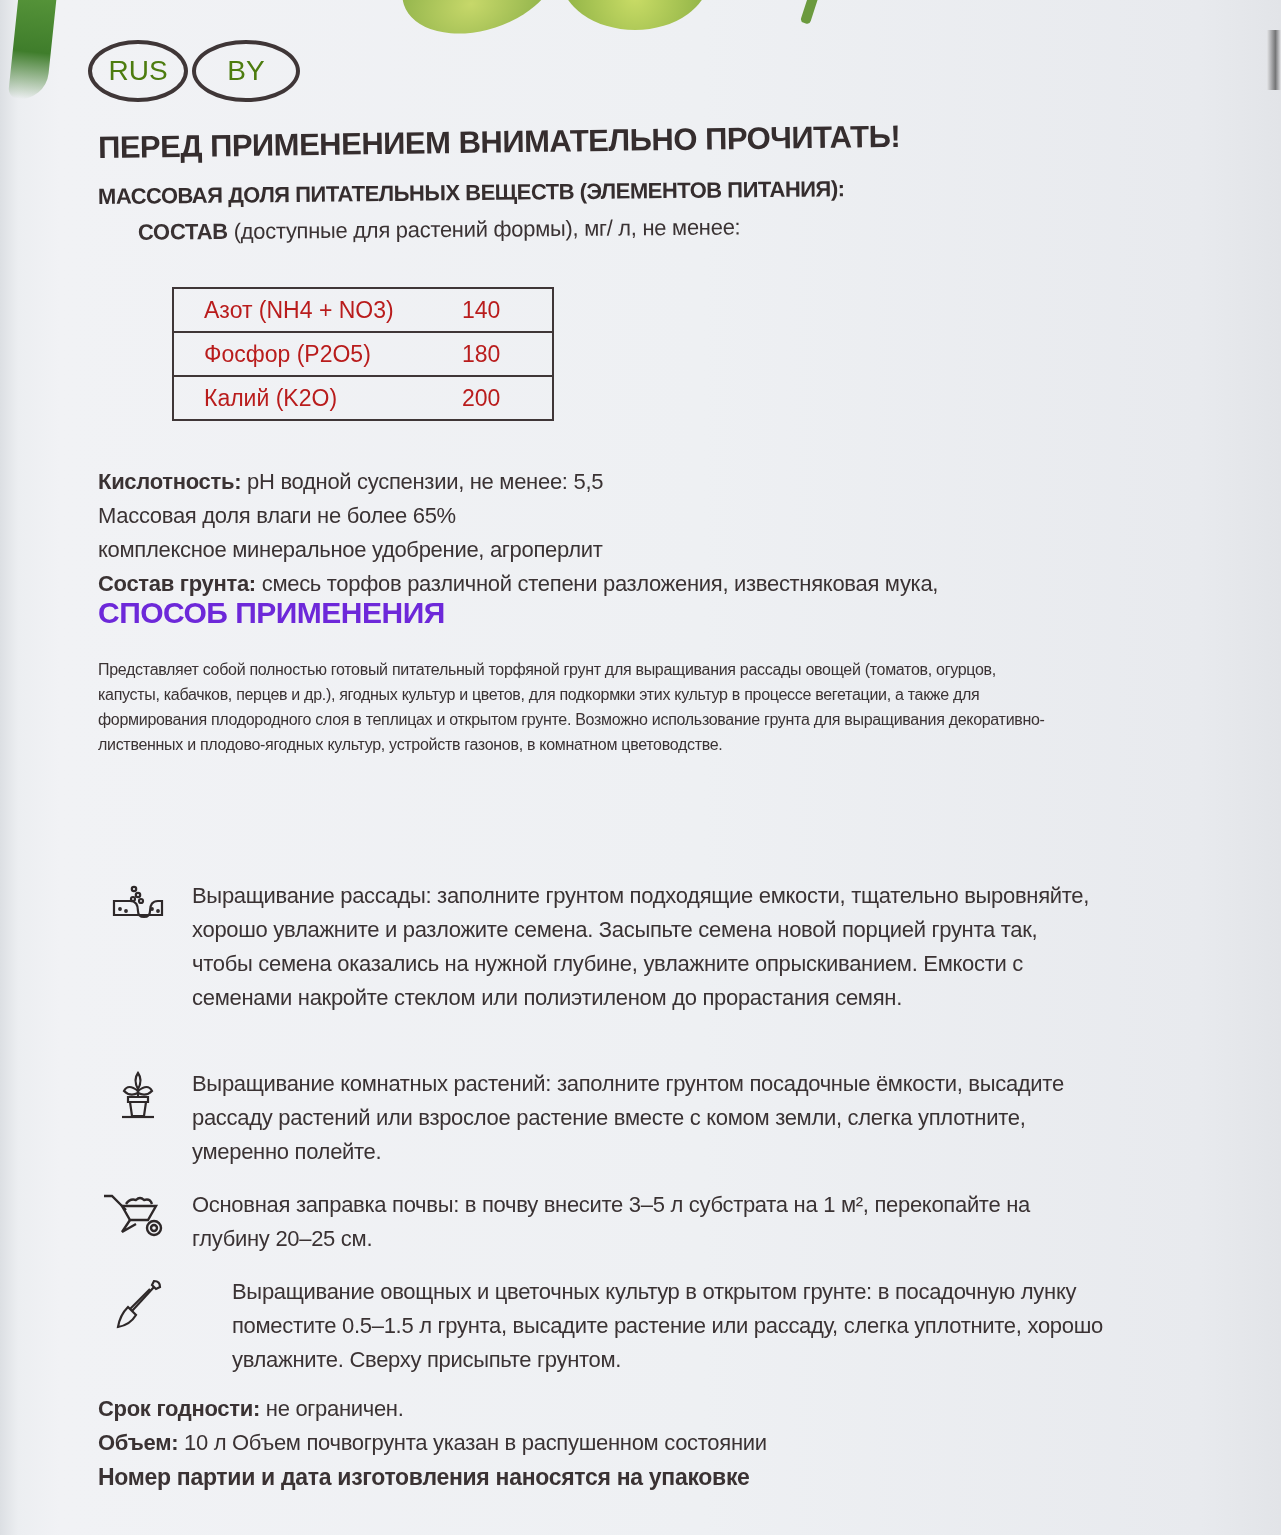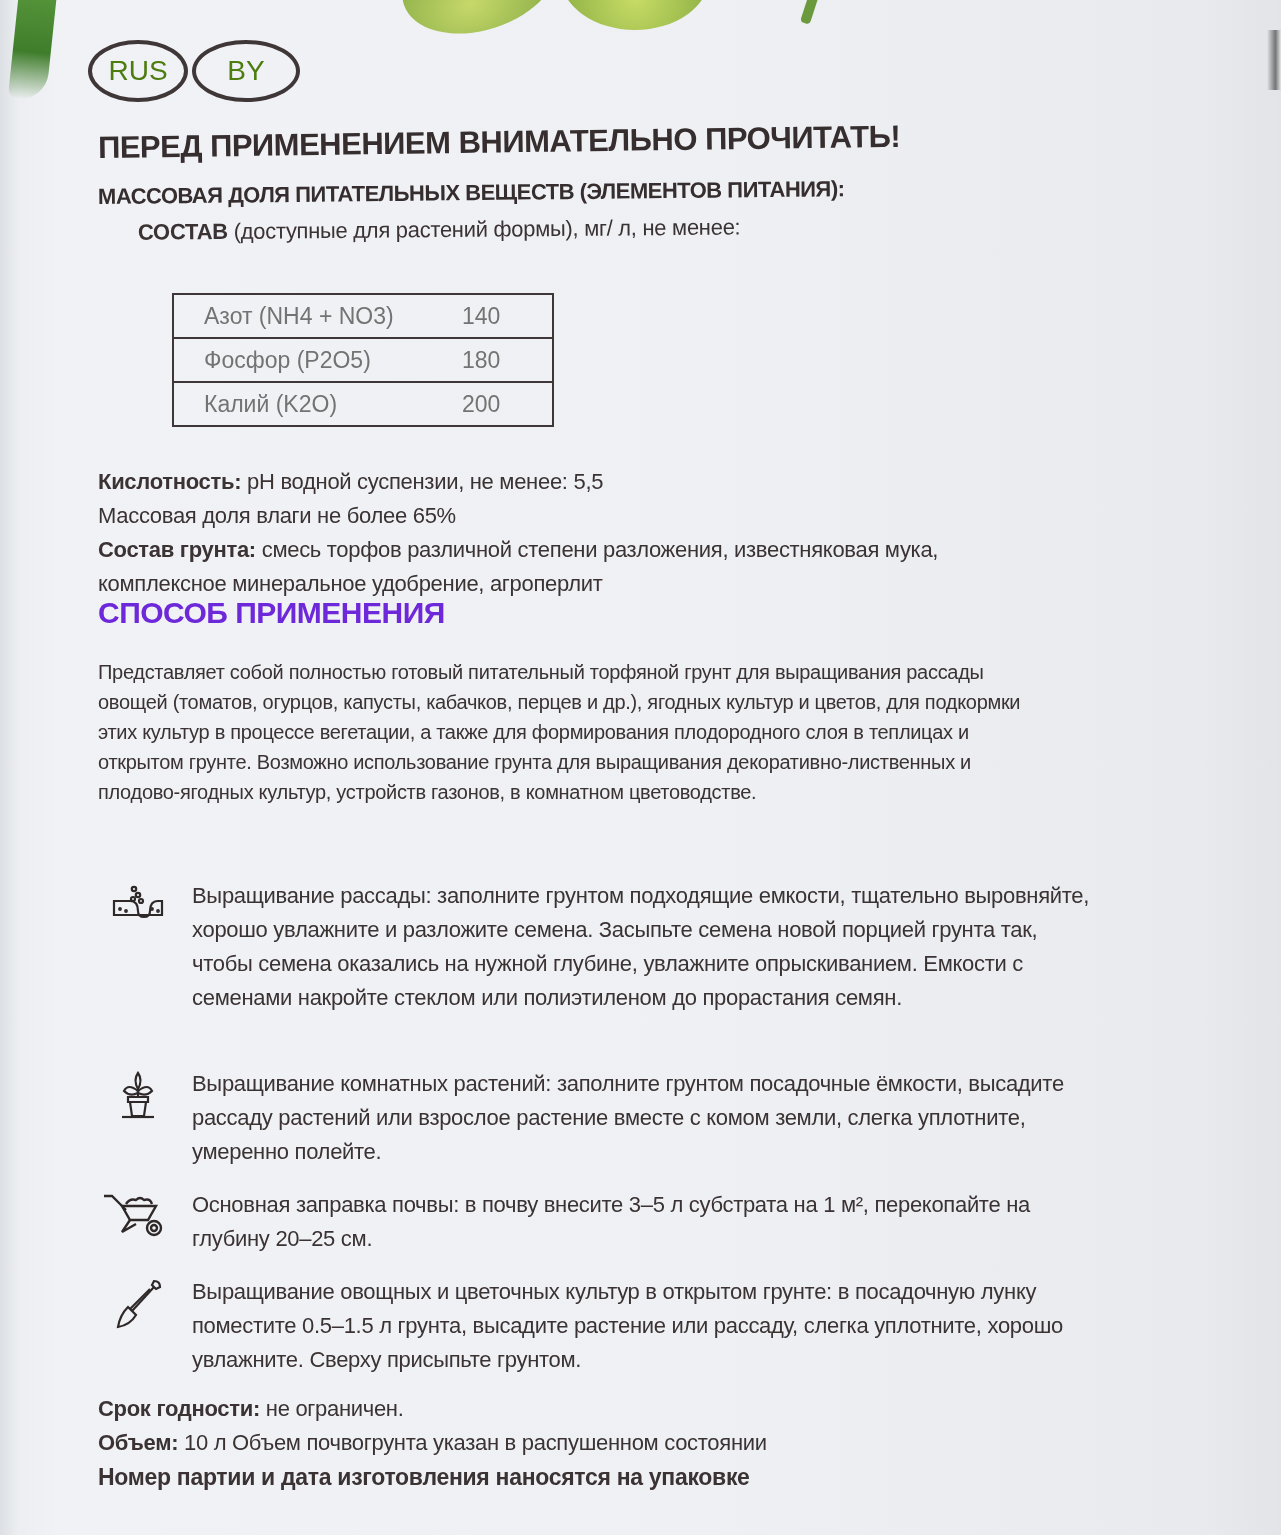--- a/index.html
+++ b/index.html
@@ -31,40 +31,40 @@
 
   .abs { position: absolute; left: 98px; }
   .h1 { top: 130px; font-size: 31px; font-weight: bold; letter-spacing: -0.5px; transform: rotate(-0.8deg); transform-origin: left; color: #352d2e; }
   .h2 { top: 184px; font-size: 22px; font-weight: bold; letter-spacing: -0.5px; transform: rotate(-0.6deg); transform-origin: left; color: #352d2e; }
   .comp { top: 220px; font-size: 22px; letter-spacing: -0.3px; transform: rotate(-0.5deg); transform-origin: left; }
   .comp b { font-weight: bold; margin-left: 40px; }
 
   .nutrients {
     position: absolute; left: 172px; top: 287px; width: 382px;
     border: 2px solid #3f3637; border-collapse: collapse;
-    font-size: 23px; color: #737373; margin-top: 6px;
+    font-size: 23px; color: #b91c1c;
   }
   .nutrients td { border-bottom: 2px solid #3f3637; height: 42px; padding: 0 0 0 30px; }
   .nutrients tr:last-child td { border-bottom: none; }
   .nutrients td.val { text-align: left; padding-left: 0; width: 90px; }
 
   .props { top: 465px; font-size: 22px; line-height: 34px; letter-spacing: -0.3px; }
   .props b { font-weight: bold; }
 
   .h3 { top: 596px; font-size: 30px; font-weight: bold; letter-spacing: -0.5px; color: #6d28d9; }
-  .desc { top: 657px; width: 950px; font-size: 20px; line-height: 30px; letter-spacing: -0.3px; }
+  .desc { top: 657px; width: 950px; font-size: 16px; line-height: 25px; letter-spacing: -0.3px; }
 
   .step { position: absolute; left: 100px; display: flex; }
   .step .icon { width: 76px; height: 54px; flex: none; margin-right: 16px; margin-top: 2px; }
   .step .text { font-size: 22px; line-height: 34px; letter-spacing: -0.3px; width: 900px; }
   .step .text b { font-weight: normal; }
   .s1 { top: 879px; }
   .s2 { top: 1067px; }
   .s3 { top: 1188px; }
-  .s4 { top: 1275px; }
+  .s4 { top: 1275px; gap: 40px; }
 
   .footer { top: 1392px; font-size: 22px; line-height: 34px; letter-spacing: -0.3px; }
   .footer b { font-weight: bold; }
   .footer .last { font-weight: bold; font-size: 23px; }
 </style>
 </head>
 <body>
 
 <div class="leaf-left"></div>
 <div class="fruit fruit-1"></div>
@@ -96,22 +96,22 @@
   <tr>
     <td>Калий (K2O)</td>
     <td class="val">200</td>
   </tr>
 </tbody>
   </table>
 
 <div class="abs props">
   <div><b>Кислотность:</b><span> pH водной суспензии, не менее: 5,5</span></div>
   <div>Массовая доля влаги не более 65%</div>
+  <div>комплексное минеральное удобрение, агроперлит</div>
   <div><b>Состав грунта:</b><span> смесь торфов различной степени разложения, известняковая мука,</span></div>
-  <div>комплексное минеральное удобрение, агроперлит</div>
 </div>
 
 <div class="abs h3">СПОСОБ ПРИМЕНЕНИЯ</div>
 <div class="abs desc">Представляет собой полностью готовый питательный торфяной грунт для выращивания рассады овощей (томатов, огурцов, капусты, кабачков, перцев и др.), ягодных культур и цветов, для подкормки этих культур в процессе вегетации, а также для формирования плодородного слоя в теплицах и открытом грунте. Возможно использование грунта для выращивания декоративно-лиственных и плодово-ягодных культур, устройств газонов, в комнатном цветоводстве.</div>
 
 <div class="step s1">
   <svg class="icon" viewBox="0 0 76 54" fill="none" stroke="#2e2829" stroke-width="2.2">
     <path d="M14 20 h16 q8 0 8 10 q0 6 6 6 q6 0 6 -6 q0 -10 8 -10 h4 v14 h-48 z"></path>
     <circle cx="34" cy="8" r="2.2"></circle>
       <circle cx="38" cy="14" r="2.2"></circle>

